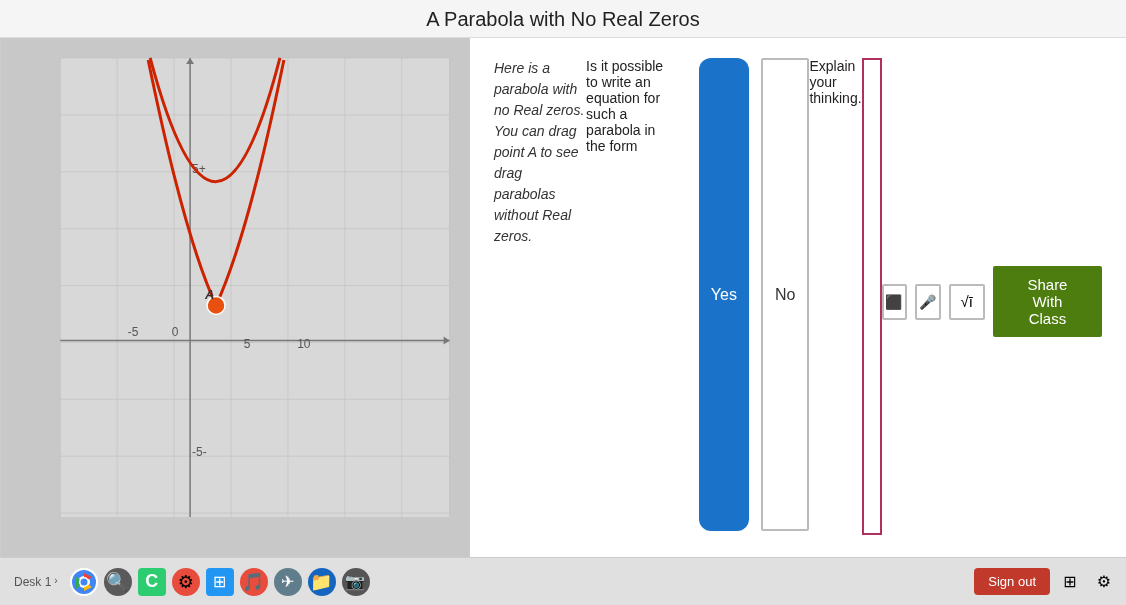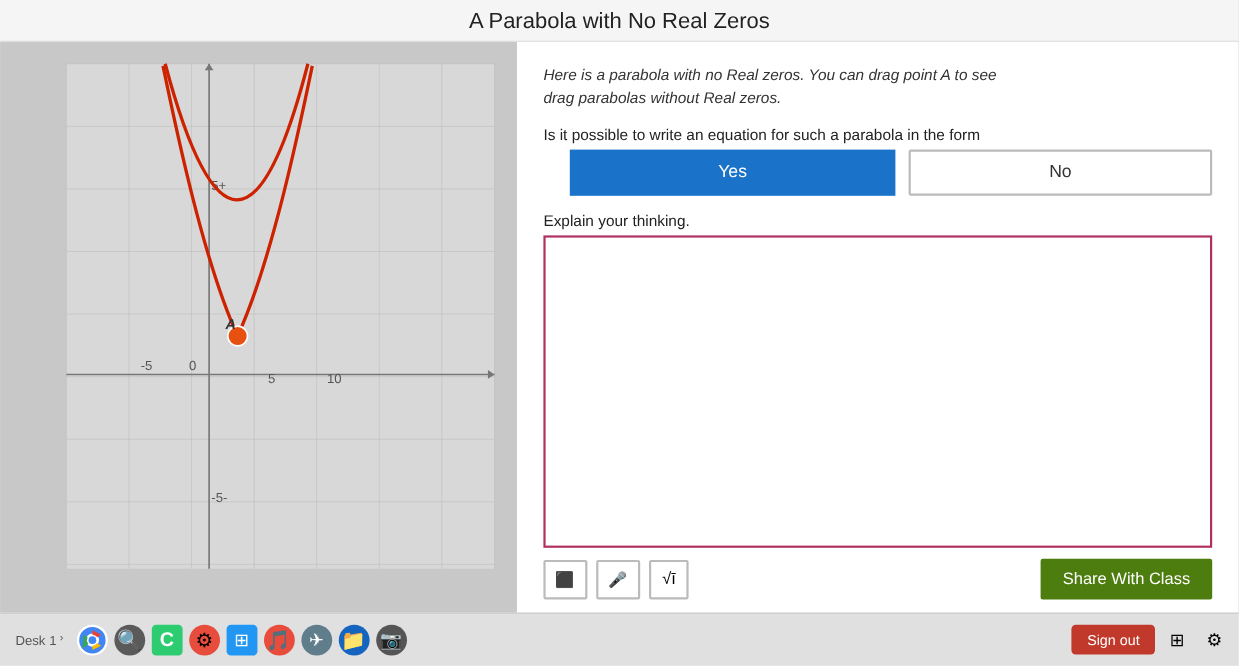--- a/index.html
+++ b/index.html
@@ -39,21 +39,20 @@
       overflow: hidden;
       flex-shrink: 0;
     }
 
     
     .right-panel {
       flex: 1;
       background: #fff;
       padding: 20px 24px 12px 24px;
       display: flex;
-      flex-direction: column;
       overflow: hidden;
     }
 
     .description-text {
       font-size: 14px;
       color: #333;
       line-height: 1.5;
       margin-bottom: 14px;
       font-style: italic;
     }
@@ -78,29 +77,30 @@
     }
 
     .btn-yes {
       flex: 1;
       background: #1a73c9;
       color: #fff;
       border: none;
       padding: 12px;
       font-size: 16px;
       cursor: pointer;
-      border-radius: 0;
+      border-radius: 12px;
       margin-left: 24px;
     }
 
     .btn-no {
       flex: 1;
       background: #fff;
       color: #333;
       border: 2px solid #bbb;
+      padding: 12px;
       font-size: 16px;
       cursor: pointer;
       border-radius: 2px;
     }
 
     .explain-label {
       font-size: 14px;
       color: #222;
       margin-bottom: 6px;
     }

